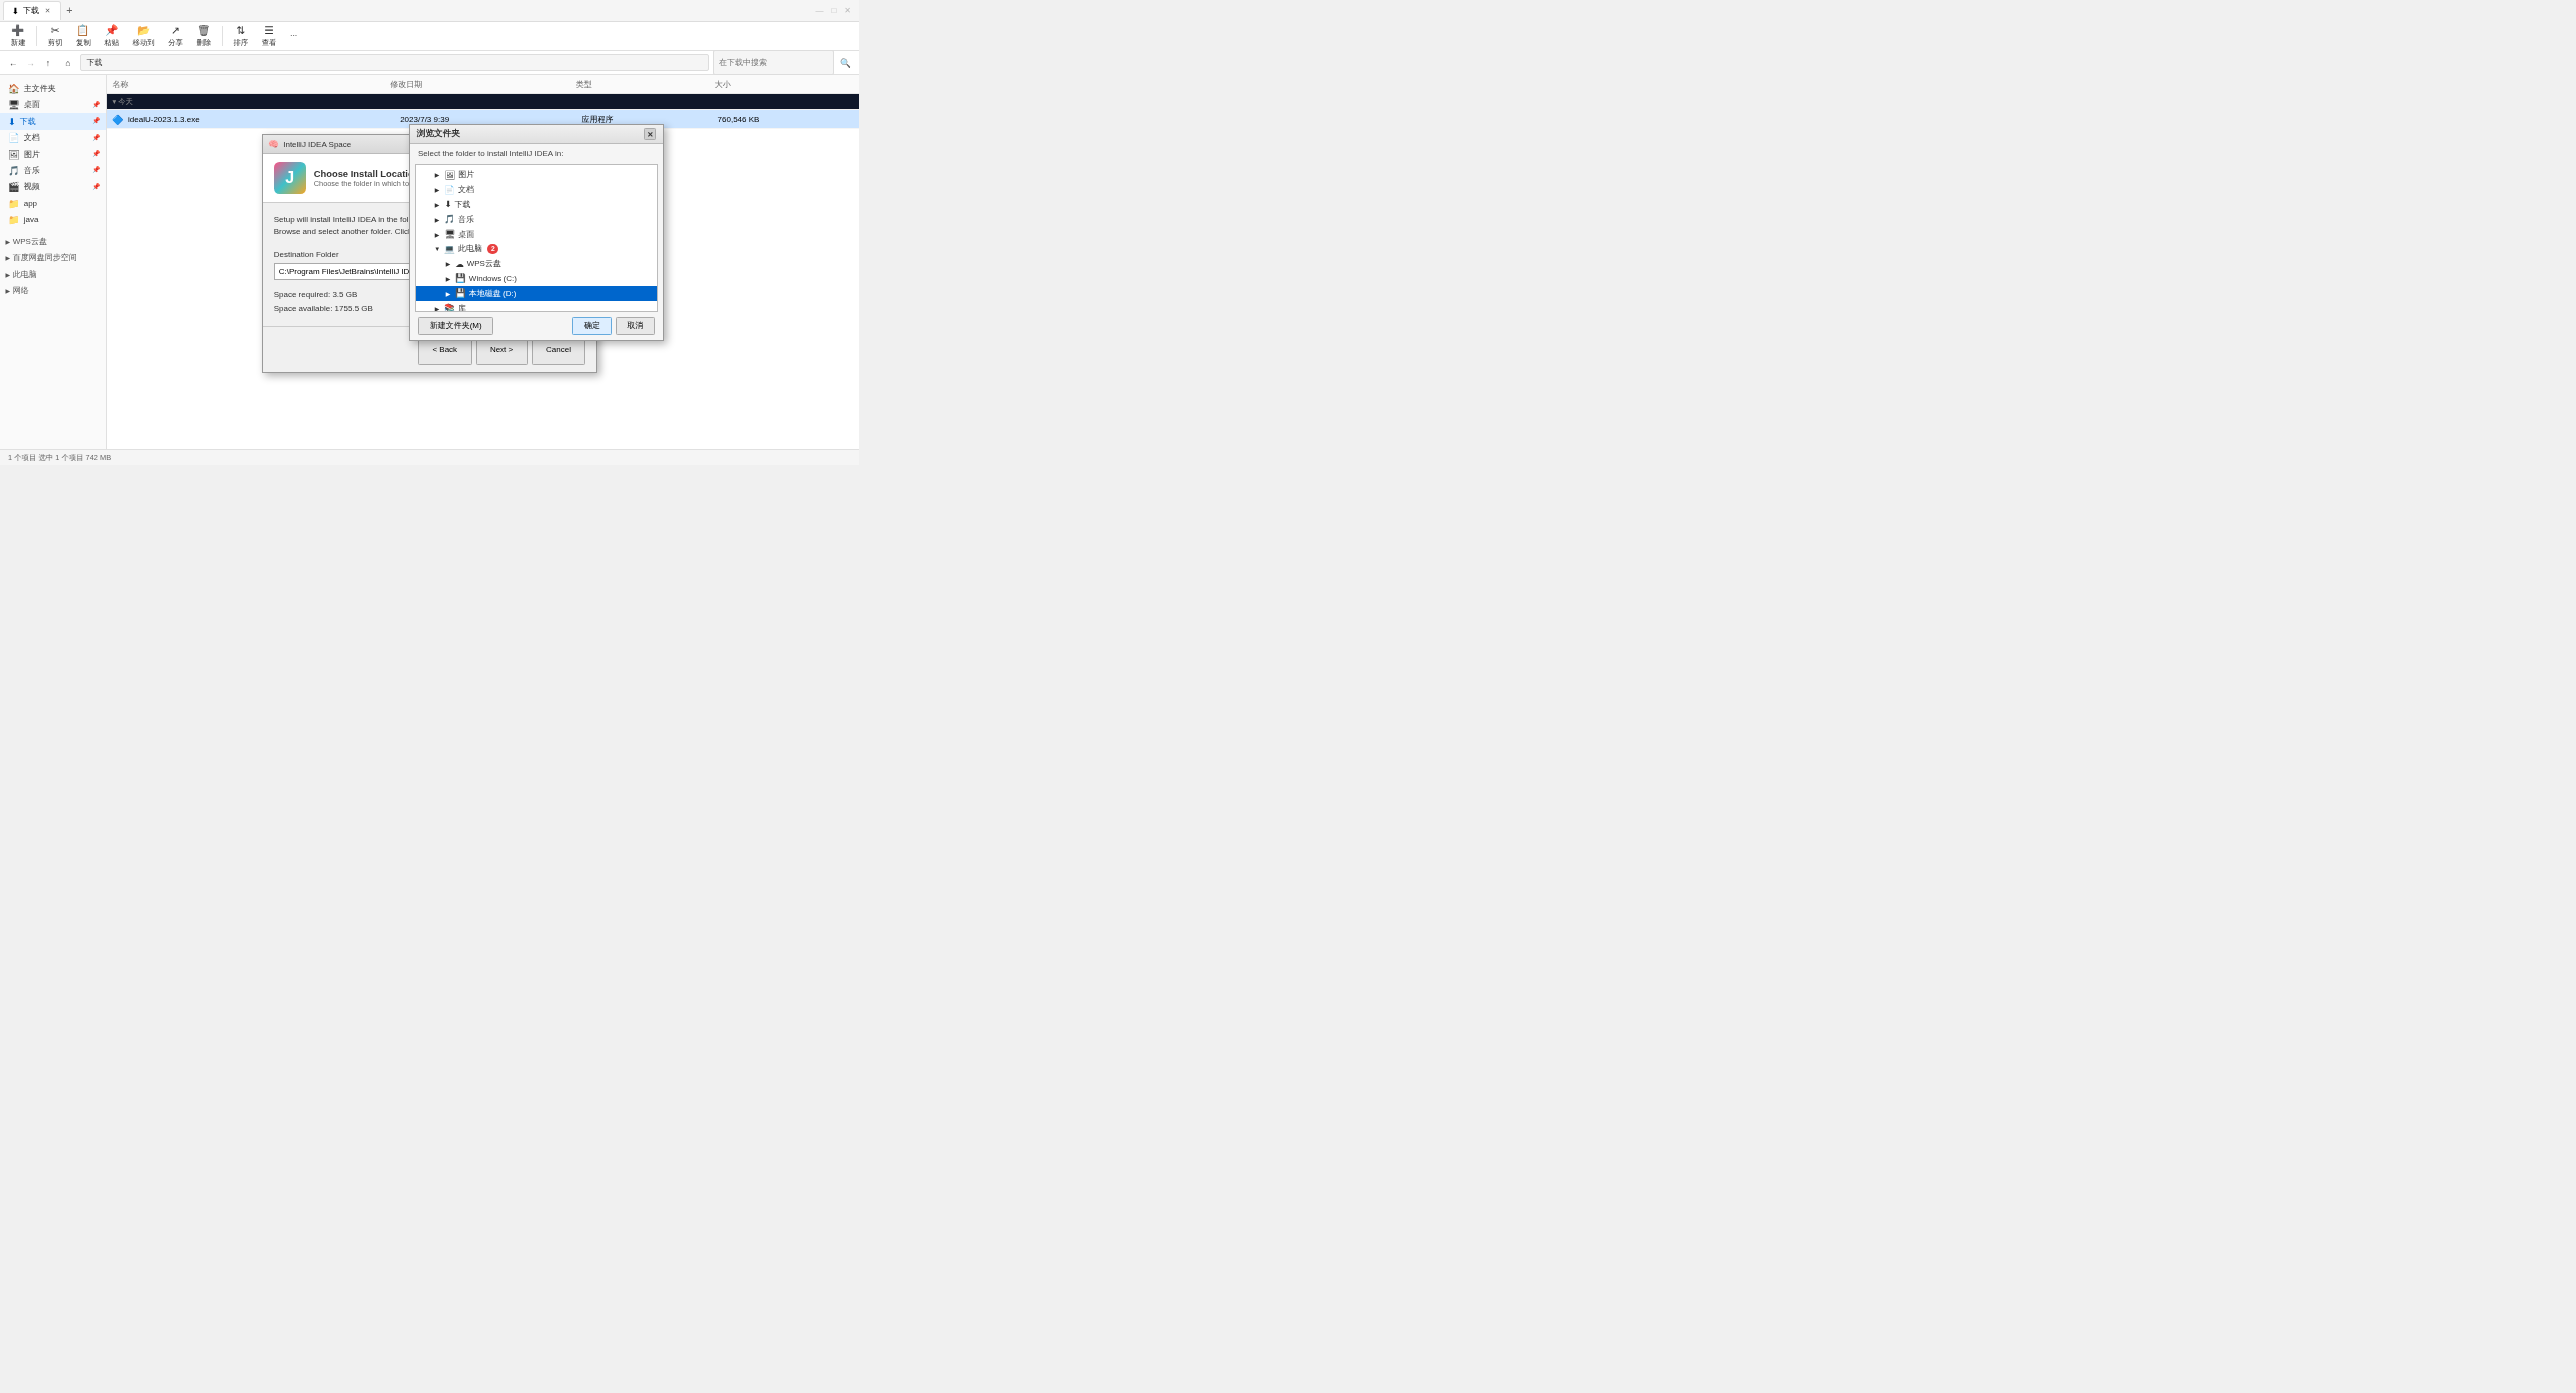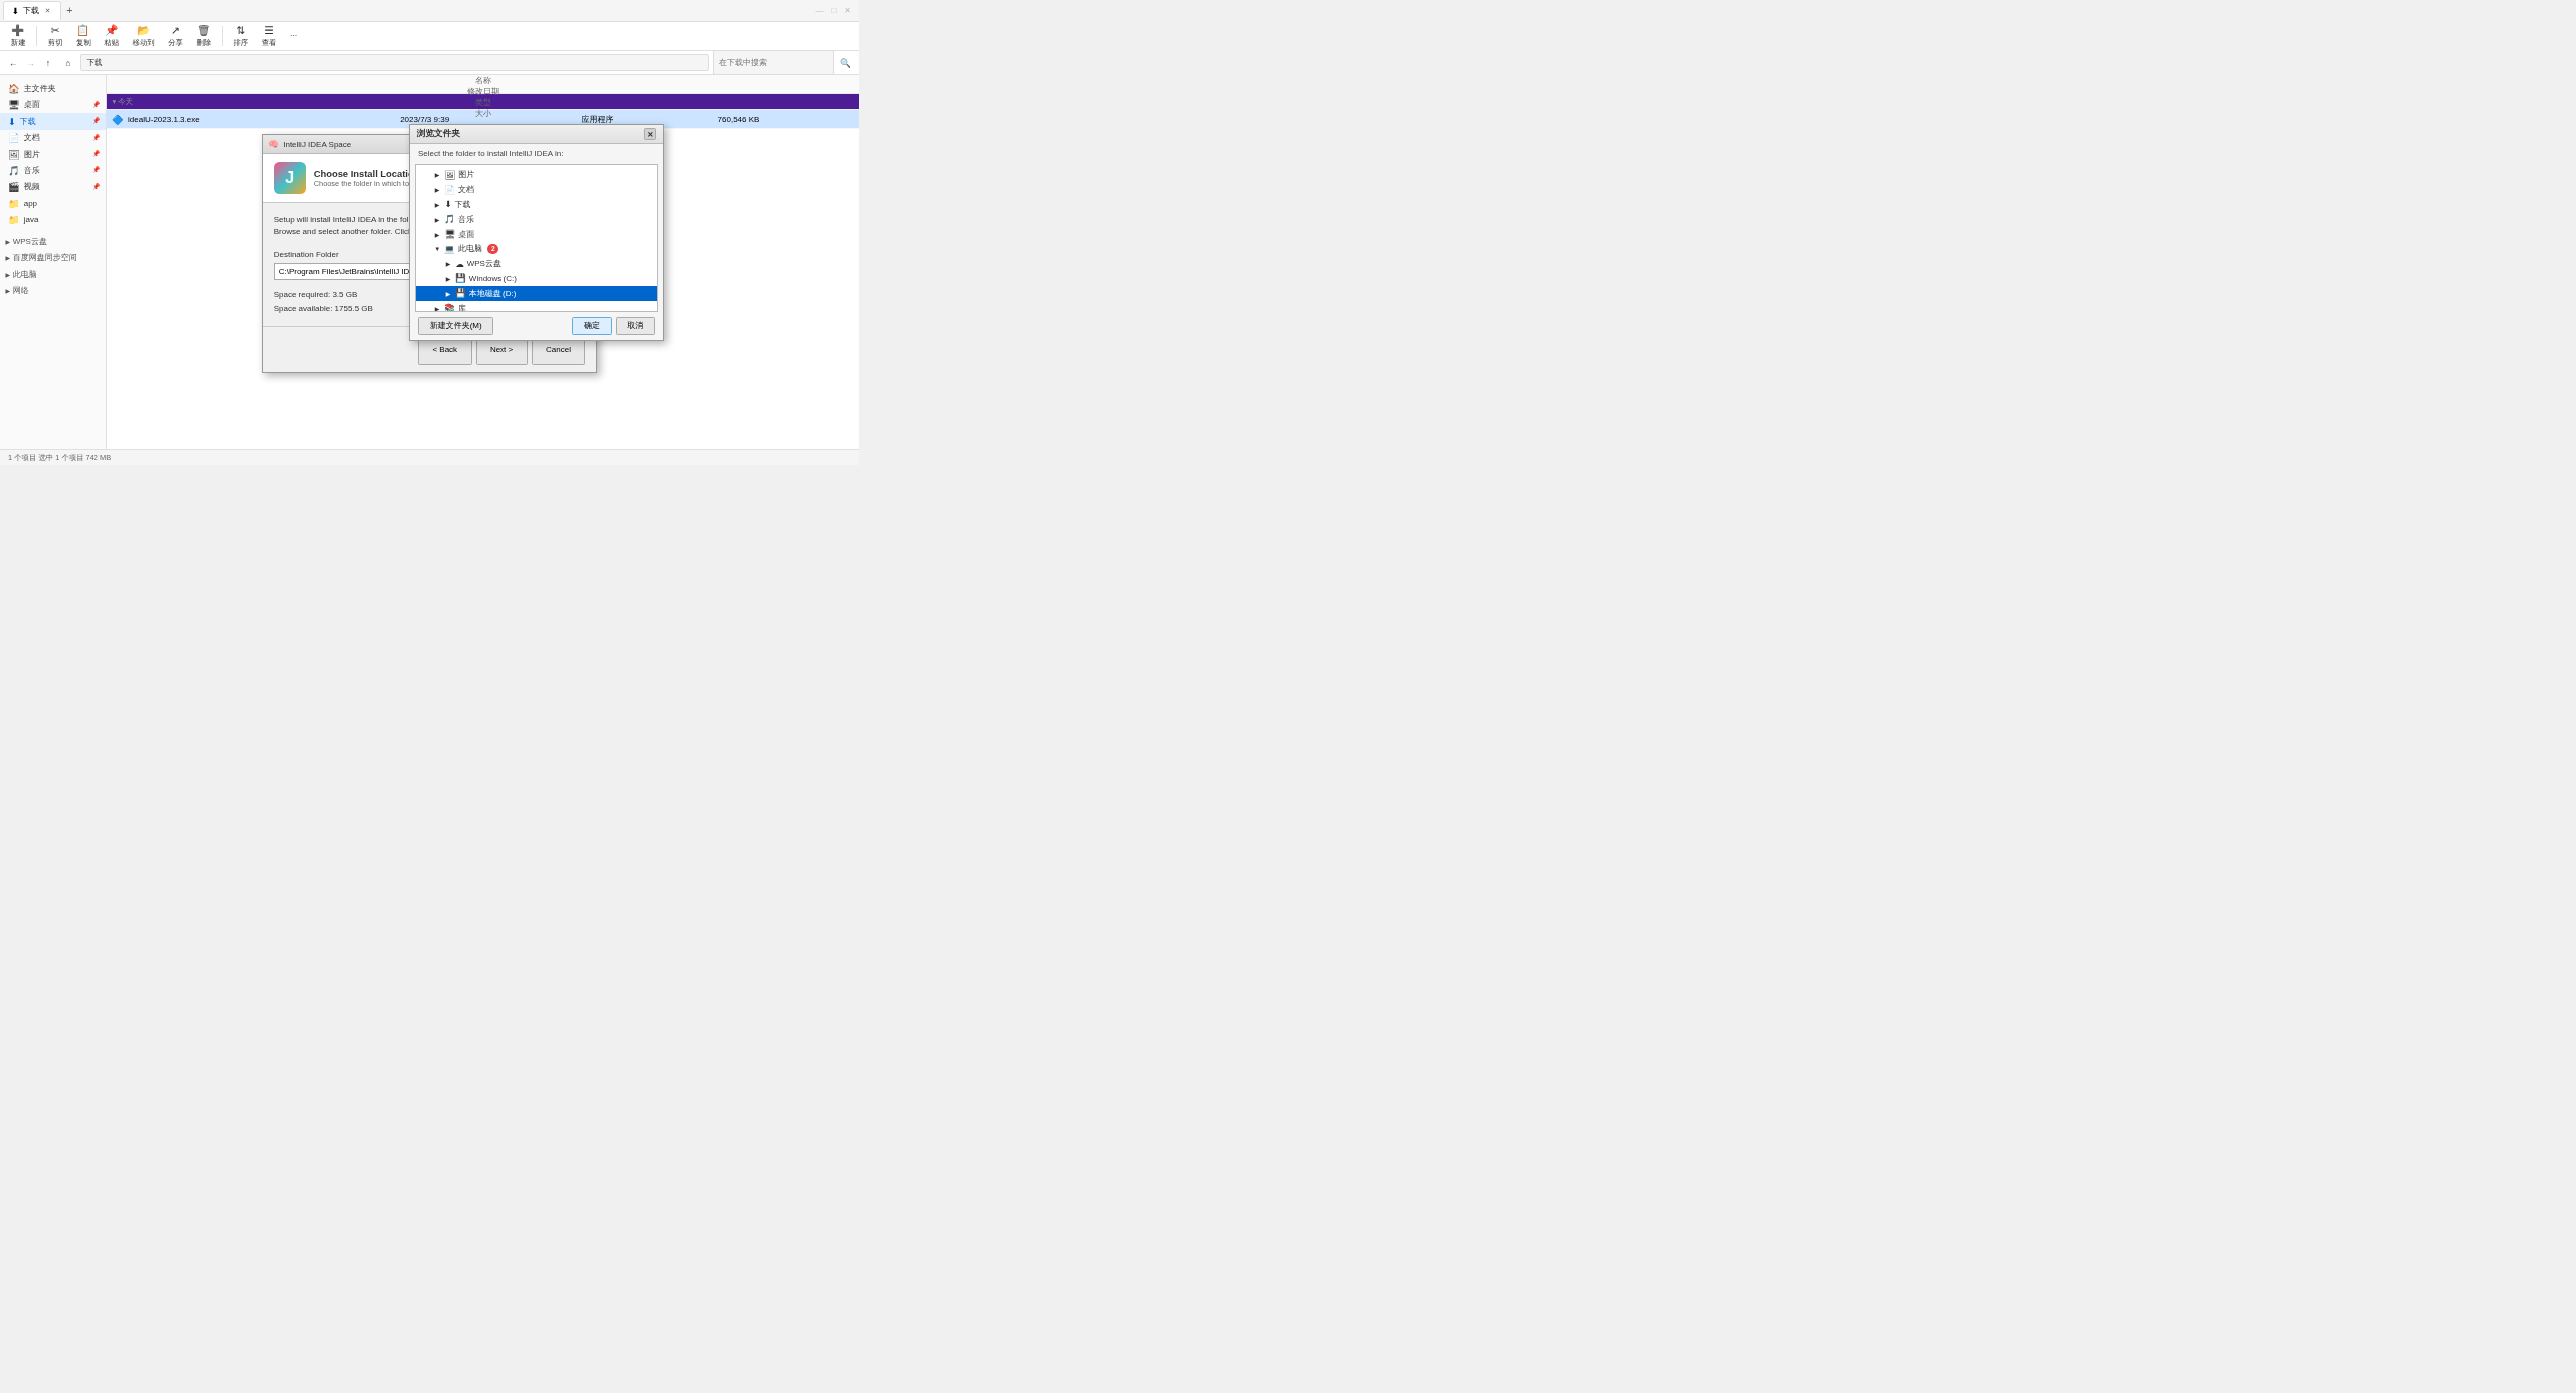--- a/index.html
+++ b/index.html
@@ -184,31 +184,30 @@
     }
     .file-list-header {
       display: flex;
       align-items: center;
       height: 19px;
       border-bottom: 0.7px solid #e8e8e8;
       background: #fafafa;
       padding: 0 5.4px;
       font-size: 8px;
       color: #666;
-      flex-direction: column;
     }
     .col-name { flex: 3; }
     .col-date { flex: 2; }
     .col-type { flex: 1.5; }
     .col-size { flex: 1.5; }
     .group-header {
       padding: 2.7px 5.4px;
       font-size: 7.4px;
       color: #888;
-      background: #4c1d95;
+      background: #0f172a;
       border-bottom: 0.7px solid #f0f0f0;
     }
     .file-row {
       display: flex;
       align-items: center;
       height: 19px;
       padding: 0 5.4px;
       cursor: pointer;
       border-bottom: 0.7px solid #f5f5f5;
     }

